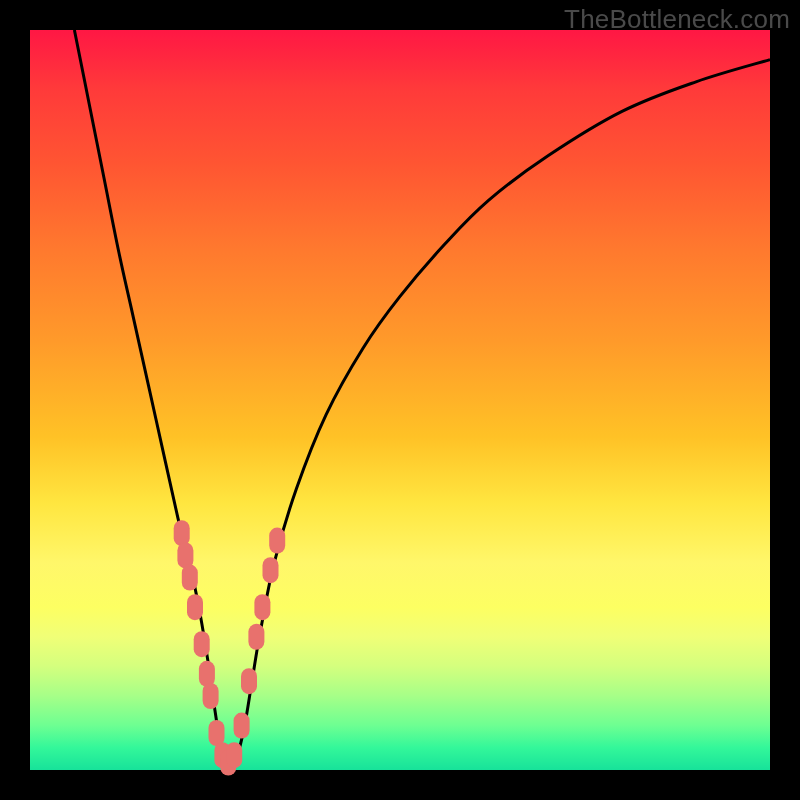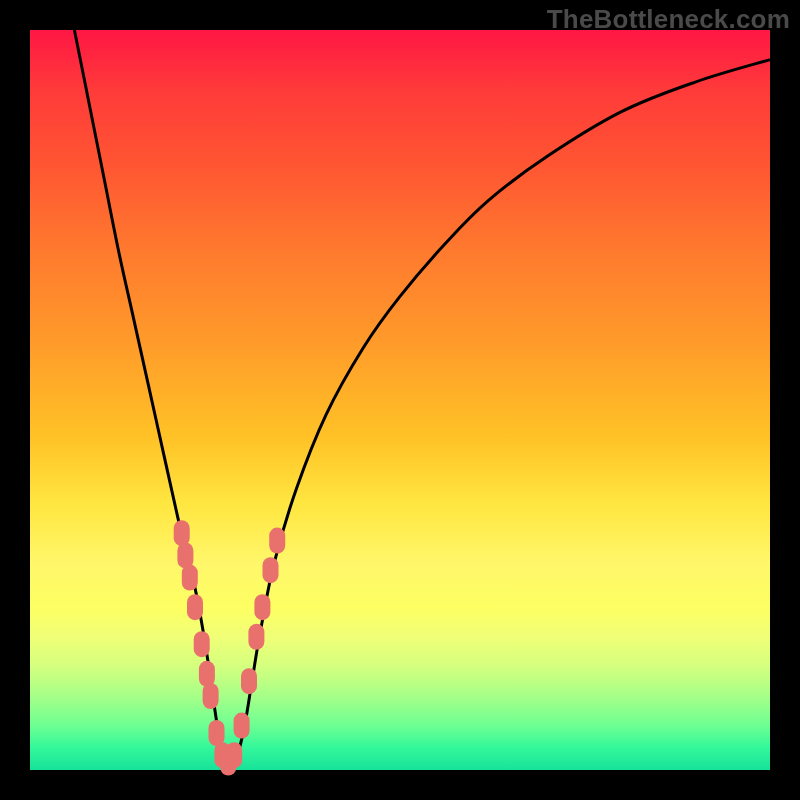--- a/index.html
+++ b/index.html
@@ -41,21 +41,21 @@
       #33f79a 97%,
       #17e29a 100%
     );
   }
   .watermark {
     position: absolute;
     top: 4px;
     right: 10px;
     color: #4a4a4a;
     font-size: 26px;
-    font-weight: 700;
+    font-weight: 400;
     letter-spacing: 0.2px;
     user-select: none;
   }
   svg.curve {
     position: absolute;
     left: 0;
     top: 0;
     width: 740px;
     height: 740px;
     overflow: visible;

